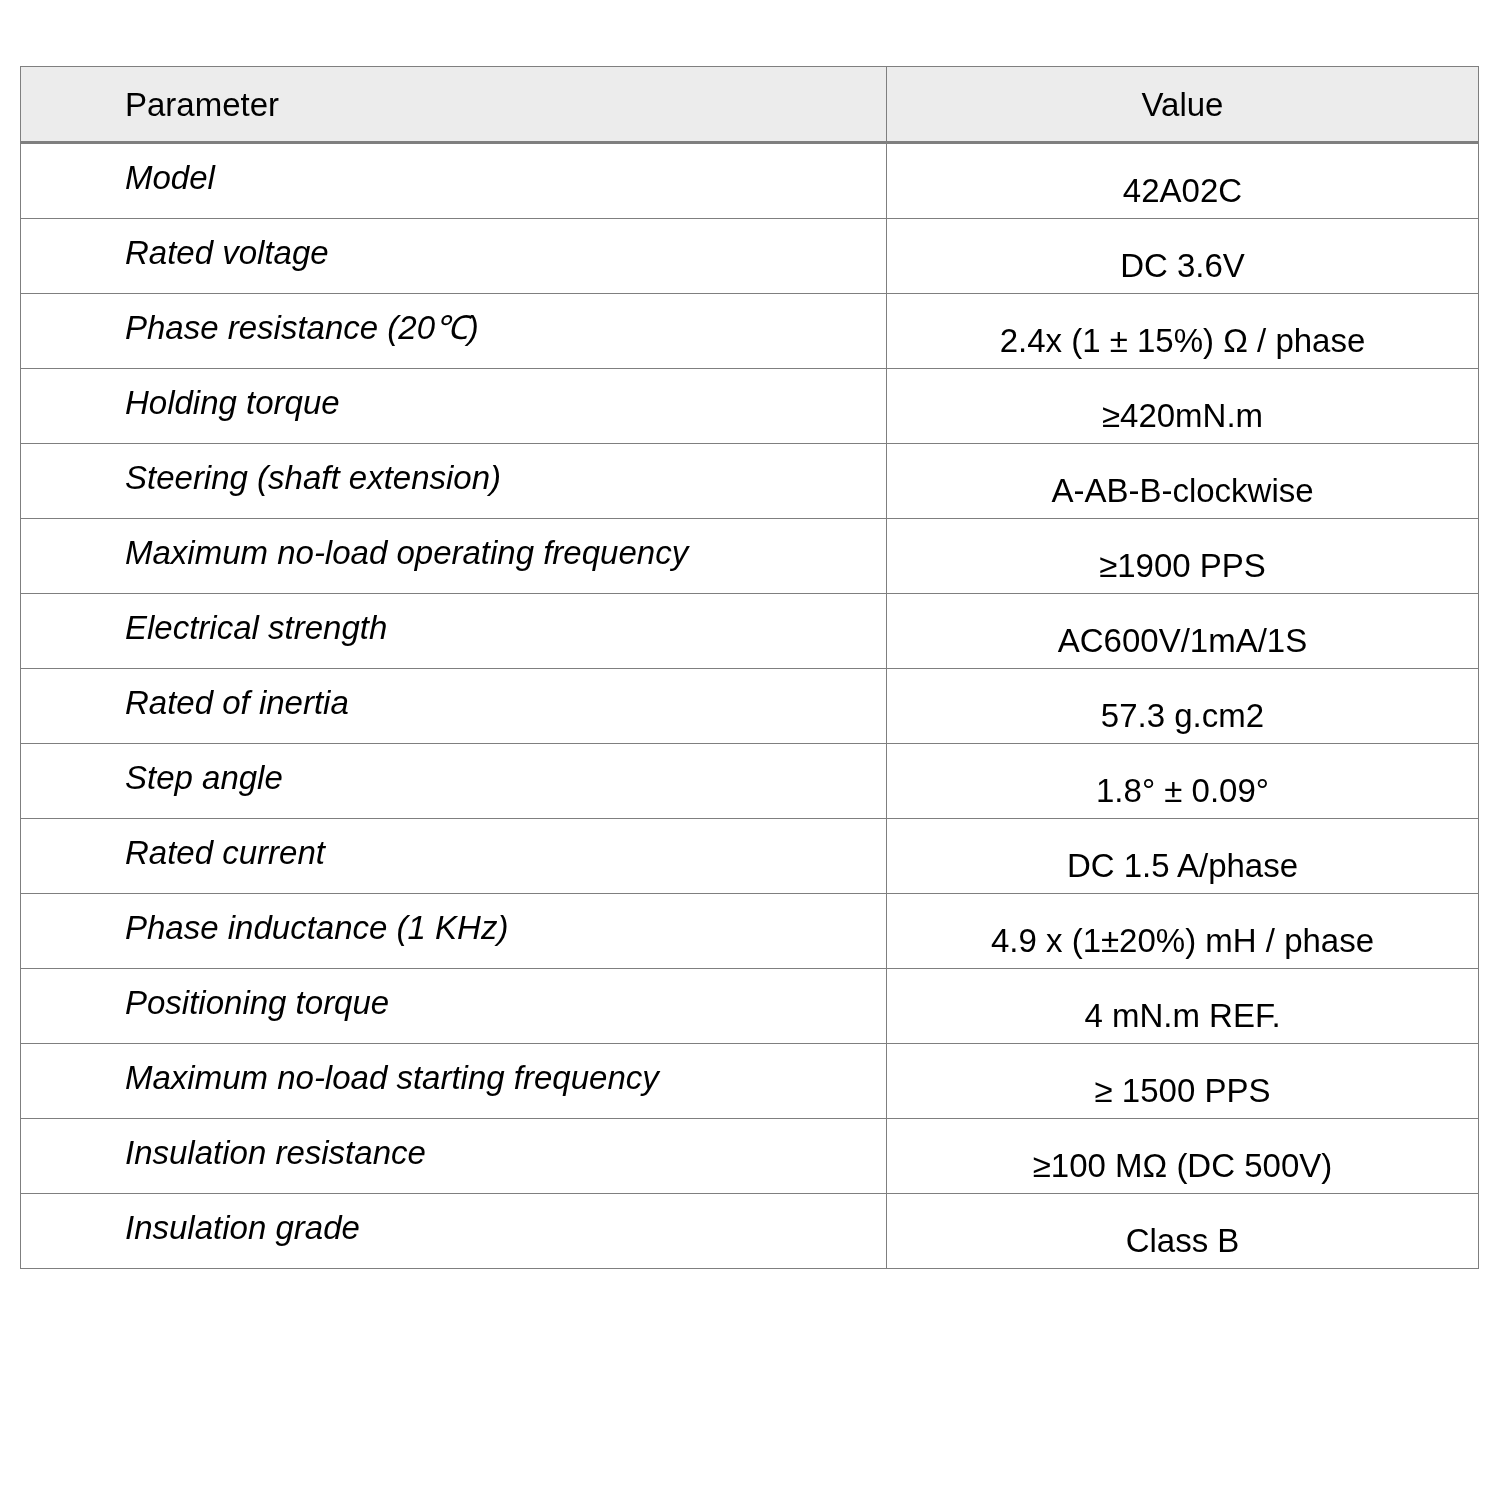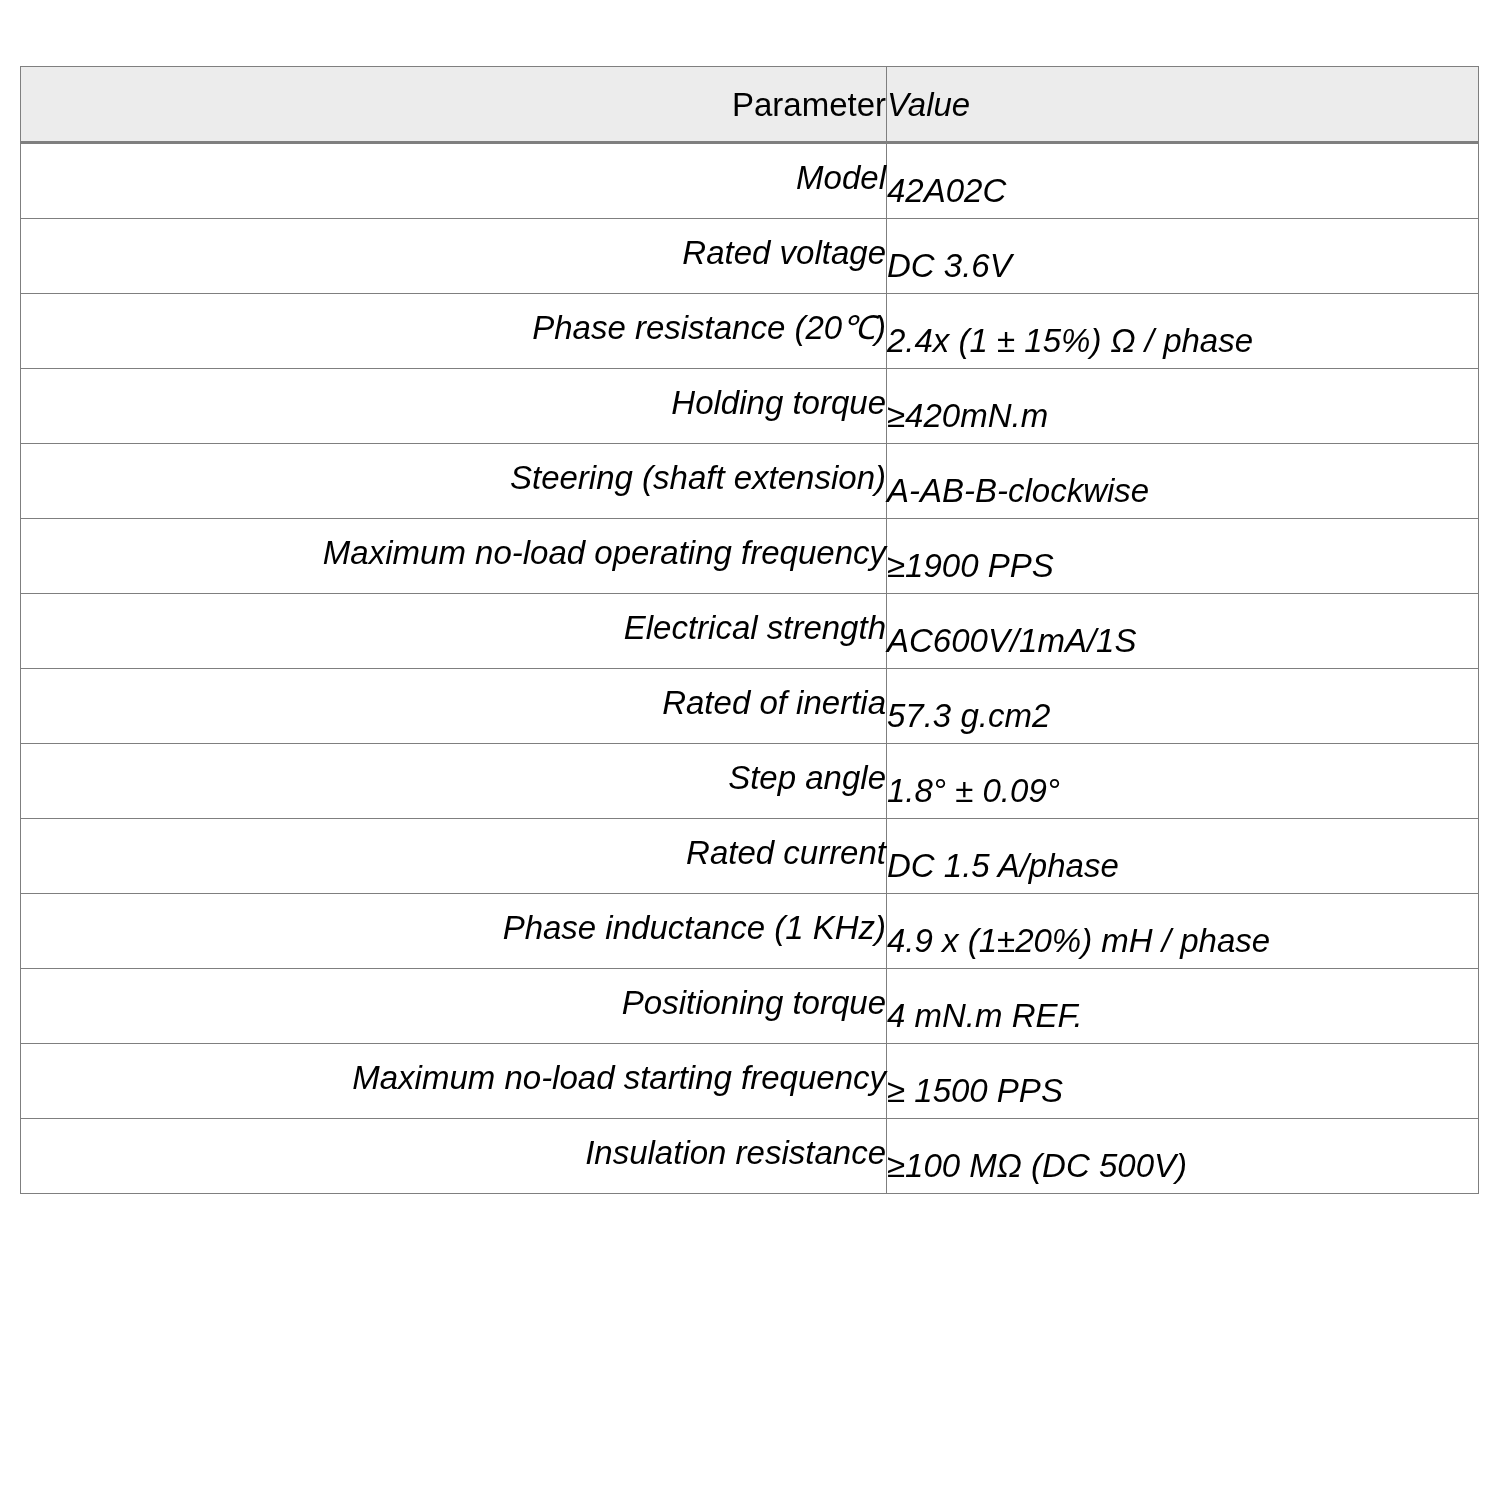--- a/index.html
+++ b/index.html
@@ -32,26 +32,25 @@
       font-size: 33px;
       font-weight: normal;
       line-height: 1;
     }
     .spec-table thead th {
       background: #ececec;
       border-bottom: 3px solid #7f7f7f;
       height: 74px;
     }
     .spec-table th.param, .spec-table td.param {
-      text-align: right;
-      padding-left: 60px;
+      text-align: left;
+      padding-left: 104px;
     }
     .spec-table th.value, .spec-table td.value {
-      text-align: left;
-      font-style: italic;
+      text-align: center;
     }
     .spec-table td.param span {
       position: relative;
       top: -4px;
       font-style: italic;
     }
     .spec-table td.value span {
       position: relative;
       top: 9px;
     }
@@ -120,14 +119,18 @@
         <td class="value"><span>4 mN.m REF.</span></td>
       </tr>
       <tr>
         <td class="param"><span>Maximum no-load starting frequency</span></td>
         <td class="value"><span>≥ 1500 PPS</span></td>
       </tr>
       <tr>
         <td class="param"><span>Insulation resistance</span></td>
         <td class="value"><span>≥100 MΩ (DC 500V)</span></td>
       </tr>
+      <tr>
+        <td class="param"><span>Insulation grade</span></td>
+        <td class="value"><span>Class B</span></td>
+      </tr>
     </tbody>
 </table>
 
 </body></html>

